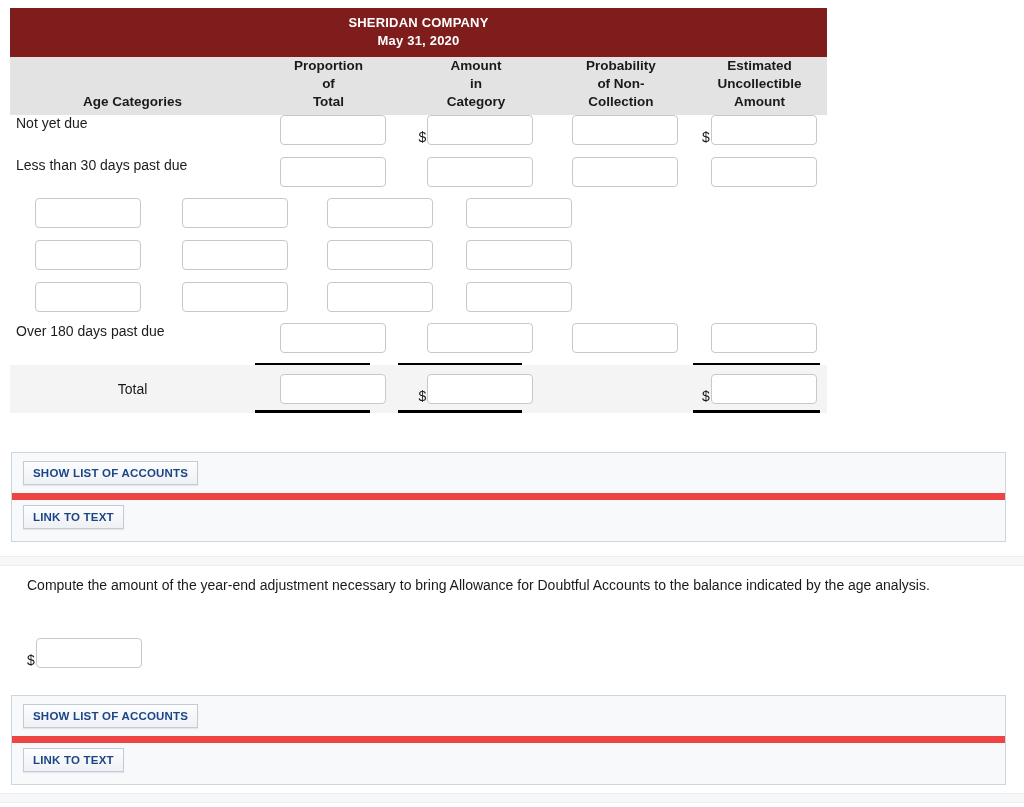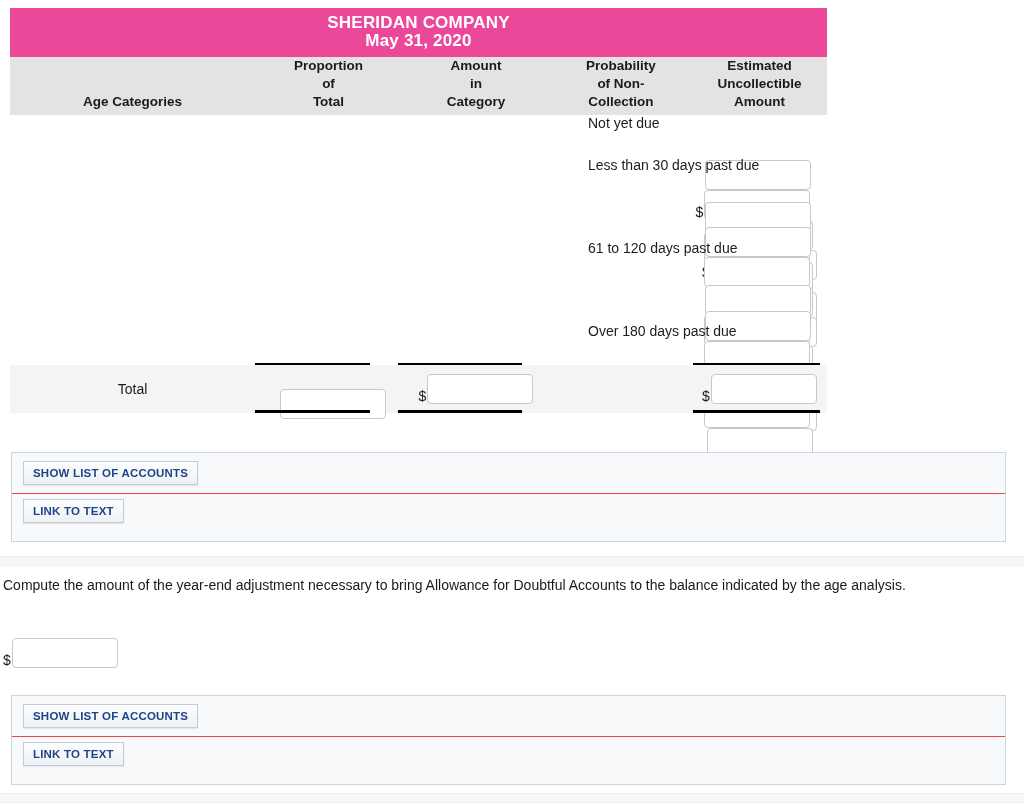--- a/index.html
+++ b/index.html
@@ -18,58 +18,57 @@
   }
 
   
   .schedule-wrap {
     position: absolute;
     left: 10px;
     top: 8px;
     width: 817px;
   }
   .sched-title {
-    background: #ec4899;
+    background: #7f1d1d;
     color: #ffffff;
     text-align: center;
     font-weight: bold;
-    font-size: 17px;
+    font-size: 13px;
     line-height: 18px;
     padding: 6px 0 7px 0;
   }
   .sched-title .ln { display: block; letter-spacing: 0.2px; }
 
   .sched-head {
     background: #e3e3e3;
     display: flex;
     align-items: flex-end;
     height: 58px;
   }
   .sched-head .hcell {
     text-align: center;
     font-weight: bold;
     font-size: 13.5px;
     line-height: 18px;
     padding-bottom: 4px;
   }
   .hcell .ln { display: block; }
   .col-label  { width: 245px; }
-  .col-c1 { width: 147px; margin-top: 29px; }
+  .col-c1 { width: 147px; }
   .col-c2 { width: 148px; }
   .col-c3 { width: 142px; }
   .col-c4 { width: 135px; }
 
   
   .sched-body { background: #ffffff; }
   .srow {
     display: flex;
-    align-items: flex-end;
+    align-items: flex-start;
     height: 41.7px;
     position: relative;
-    flex-direction: column;
   }
   .srow .rlabel {
     width: 245px;
     padding-left: 6px;
     box-sizing: border-box;
     font-size: 14px;
     color: #1c1c1c;
   }
   .cellbox {
     display: flex;
@@ -137,21 +136,21 @@
     border: 1px solid #ccd6e0;
     background: #f7f9fb;
   }
   .btn-row {
     height: 40px;
     display: flex;
     align-items: center;
     padding-left: 11px;
     box-sizing: border-box;
   }
-  .btn-row.sep { border-top: 1px solid #ef4444; }
+  .btn-row.sep { border-top: 7px solid #ef4444; }
   .btn-row.tall { height: 48px; align-items: flex-start; padding-top: 5px; }
   .lbtn {
     font-family: "Liberation Sans", sans-serif;
     font-weight: bold;
     font-size: 11.5px;
     letter-spacing: 0.2px;
     color: #1c4587;
     background: linear-gradient(#fdfdfe, #eef1f5);
     border: 1px solid #c3ccd6;
     border-radius: 0;
@@ -174,21 +173,21 @@
     background: #f6f7f9;
     border-top: 1px solid #eceef1;
     border-bottom: 1px solid #eceef1;
     box-sizing: border-box;
   }
   .divider-band.bottom { top: 793px; }
 
   
   .q2 {
     position: absolute;
-    left: 3px;
+    left: 27px;
     top: 576px;
     width: 990px;
   }
   .q2-text {
     font-size: 14px;
     line-height: 19px;
     color: #1a1a1a;
   }
   .q2-inputline {
     position: absolute;
@@ -296,21 +295,20 @@
         <div class="cellbox col-c3">
           <span class="dollar ghost">$</span>
           <input type="text" class="ibox" value="" style="">
         </div>
         <div class="cellbox col-c4">
           <span class="dollar ghost">$</span>
           <input type="text" class="ibox" value="" style="">
         </div>
       </div>
       <div class="srow">
-        <div class="rlabel">61 to 120 days past due</div>
         <div class="cellbox col-c1">
           <span class="dollar ghost">$</span>
           <input type="text" class="ibox" value="" style="">
         </div>
         <div class="cellbox col-c2">
           <span class="dollar ghost">$</span>
           <input type="text" class="ibox" value="" style="">
         </div>
         <div class="cellbox col-c3">
           <span class="dollar ghost">$</span>

